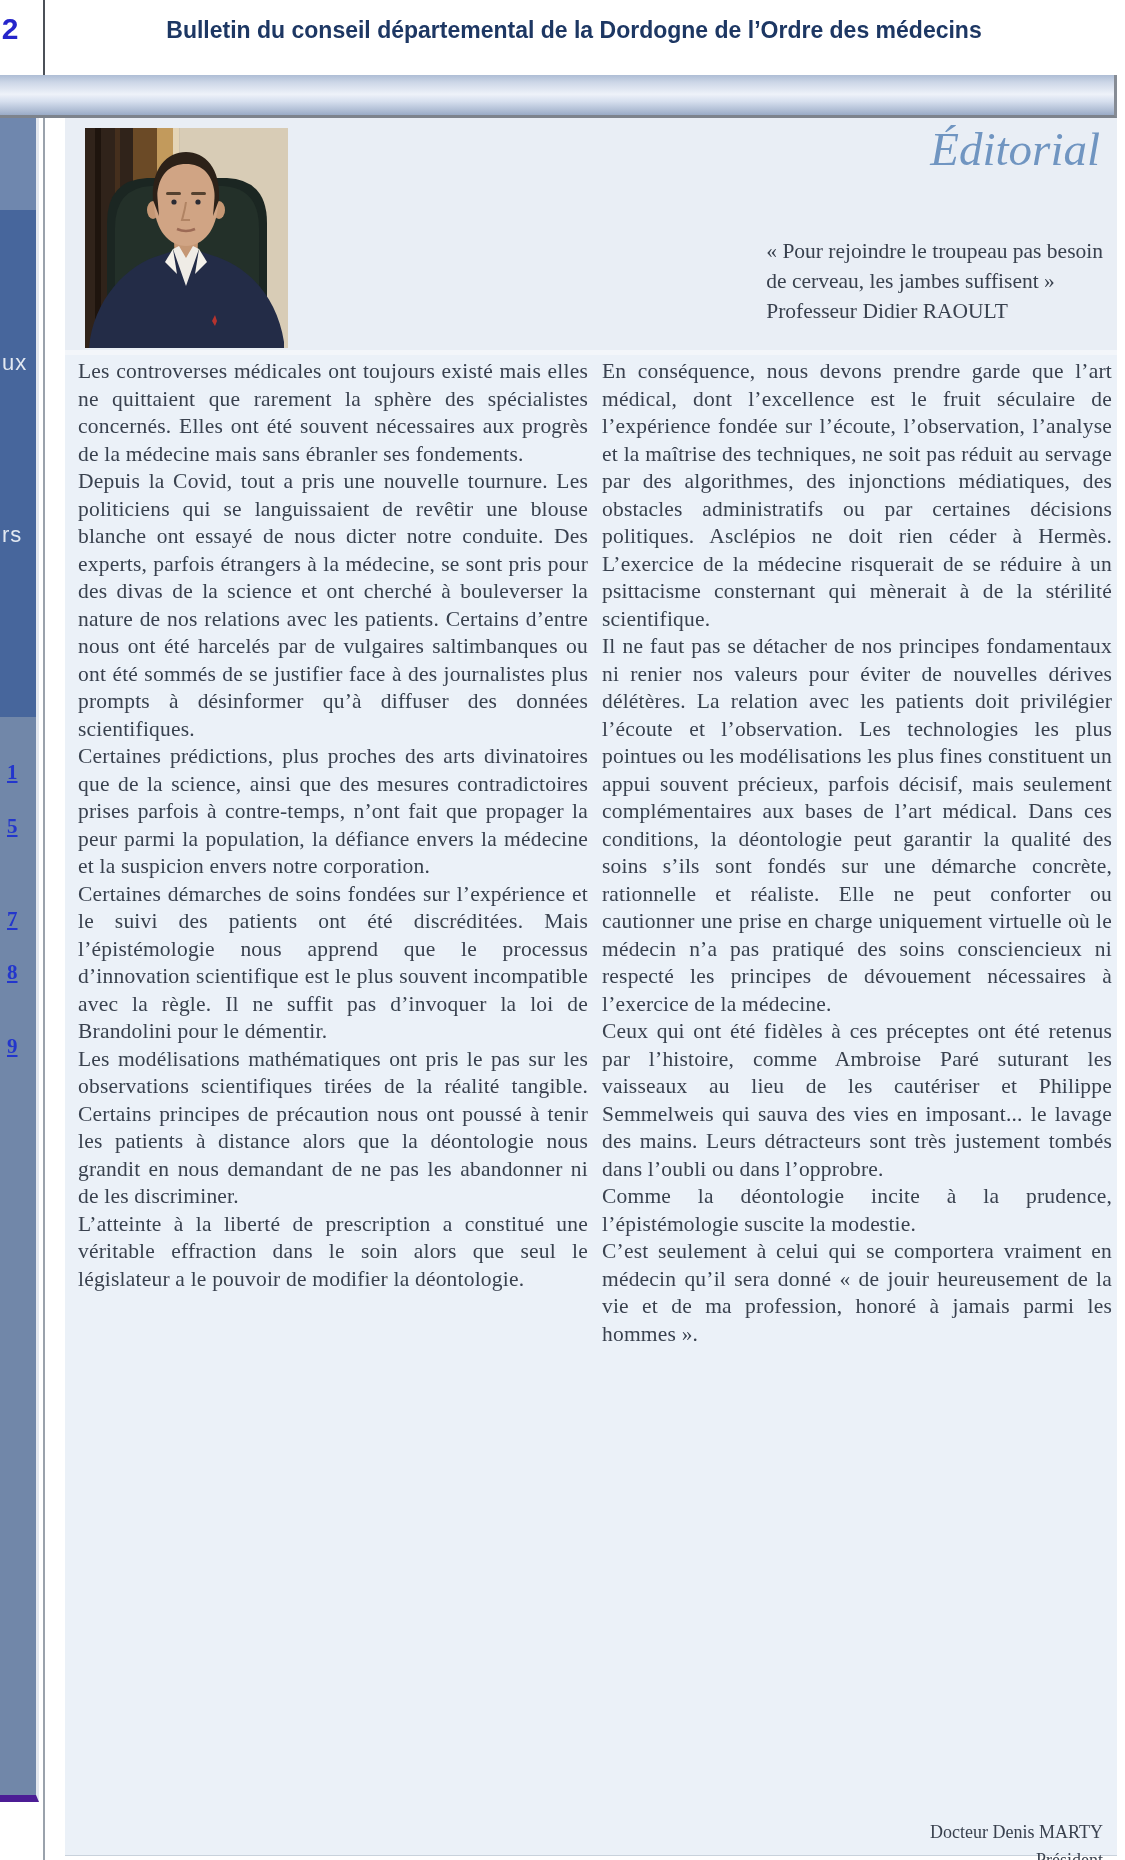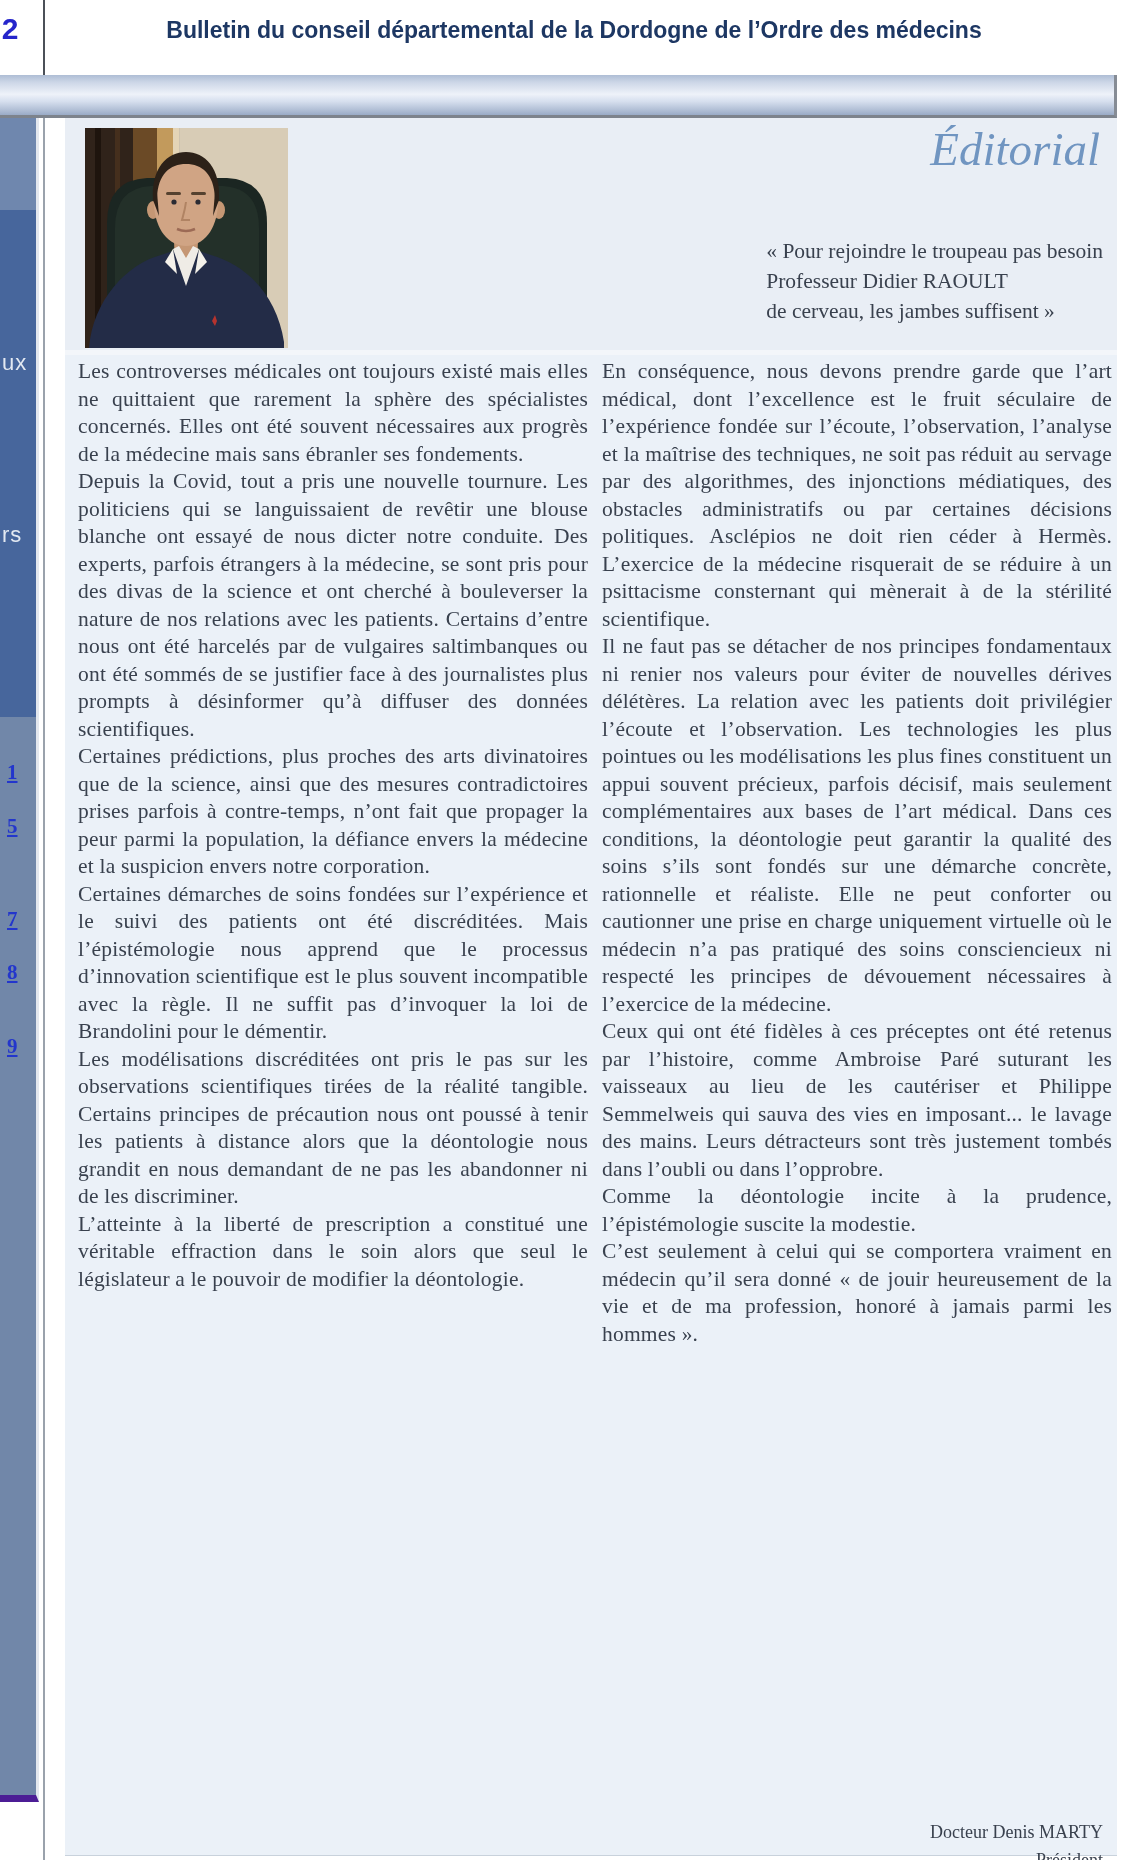--- a/index.html
+++ b/index.html
@@ -137,31 +137,31 @@
         <path d="M92,101 Q101,105 110,101" stroke="#9c6a55" stroke-width="2.5" fill="none"></path>
 
         <path d="M127,193 l3,-6 l2,6 l-2,5 Z" fill="#b5332e"></path>
       </svg>
     </div>
 
     <div class="editorial-heading">Éditorial</div>
 
     <div class="quote">
         <div>« Pour rejoindre le troupeau pas besoin</div>
+        <div>de cerveau, les jambes suffisent »</div>
         <div>Professeur Didier RAOULT</div>
-        <div>de cerveau, les jambes suffisent »</div>
       </div>
 
     <div class="columns">
       <div class="col">
           <p>Les controverses médicales ont toujours existé mais elles ne quittaient que rarement la sphère des spécialistes concernés. Elles ont été souvent nécessaires aux progrès de la médecine mais sans ébranler ses fondements.</p>
           <p>Depuis la Covid, tout a pris une nouvelle tournure. Les politiciens qui se languissaient de revêtir une blouse blanche ont essayé de nous dicter notre conduite. Des experts, parfois étrangers à la médecine, se sont pris pour des divas de la science et ont cherché à bouleverser la nature de nos relations avec les patients. Certains d’entre nous ont été harcelés par de vulgaires saltimbanques ou ont été sommés de se justifier face à des journalistes plus prompts à désinformer qu’à diffuser des données scientifiques.</p>
           <p>Certaines prédictions, plus proches des arts divinatoires que de la science, ainsi que des mesures contradictoires prises parfois à contre-temps, n’ont fait que propager la peur parmi la population, la défiance envers la médecine et la suspicion envers notre corporation.</p>
           <p>Certaines démarches de soins fondées sur l’expérience et le suivi des patients ont été discréditées. Mais l’épistémologie nous apprend que le processus d’innovation scientifique est le plus souvent incompatible avec la règle. Il ne suffit pas d’invoquer la loi de Brandolini pour le démentir.</p>
-          <p>Les modélisations discréditées ont pris le pas sur les observations scientifiques tirées de la réalité tangible. Certains principes de précaution nous ont poussé à tenir les patients à distance alors que la déontologie nous grandit en nous demandant de ne pas les abandonner ni de les discriminer.</p>
+          <p>Les modélisations mathématiques ont pris le pas sur les observations scientifiques tirées de la réalité tangible. Certains principes de précaution nous ont poussé à tenir les patients à distance alors que la déontologie nous grandit en nous demandant de ne pas les abandonner ni de les discriminer.</p>
           <p>L’atteinte à la liberté de prescription a constitué une véritable effraction dans le soin alors que seul le législateur a le pouvoir de modifier la déontologie.</p>
         </div>
       <div class="col">
           <p>En conséquence, nous devons prendre garde que l’art médical, dont l’excellence est le fruit séculaire de l’expérience fondée sur l’écoute, l’observation, l’analyse et la maîtrise des techniques, ne soit pas réduit au servage par des algorithmes, des injonctions médiatiques, des obstacles administratifs ou par certaines décisions politiques. Asclépios ne doit rien céder à Hermès. L’exercice de la médecine risquerait de se réduire à un psittacisme consternant qui mènerait à de la stérilité scientifique.</p>
           <p>Il ne faut pas se détacher de nos principes fondamentaux ni renier nos valeurs pour éviter de nouvelles dérives délétères. La relation avec les patients doit privilégier l’écoute et l’observation. Les technologies les plus pointues ou les modélisations les plus fines constituent un appui souvent précieux, parfois décisif, mais seulement complémentaires aux bases de l’art médical. Dans ces conditions, la déontologie peut garantir la qualité des soins s’ils sont fondés sur une démarche concrète, rationnelle et réaliste. Elle ne peut conforter ou cautionner une prise en charge uniquement virtuelle où le médecin n’a pas pratiqué des soins consciencieux ni respecté les principes de dévouement nécessaires à l’exercice de la médecine.</p>
           <p>Ceux qui ont été fidèles à ces préceptes ont été retenus par l’histoire, comme Ambroise Paré suturant les vaisseaux au lieu de les cautériser et Philippe Semmelweis qui sauva des vies en imposant... le lavage des mains. Leurs détracteurs sont très justement tombés dans l’oubli ou dans l’opprobre.</p>
           <p>Comme la déontologie incite à la prudence, l’épistémologie suscite la modestie.</p>
           <p>C’est seulement à celui qui se comportera vraiment en médecin qu’il sera donné « de jouir heureusement de la vie et de ma profession, honoré à jamais parmi les hommes ».</p>
         </div>
     </div>

